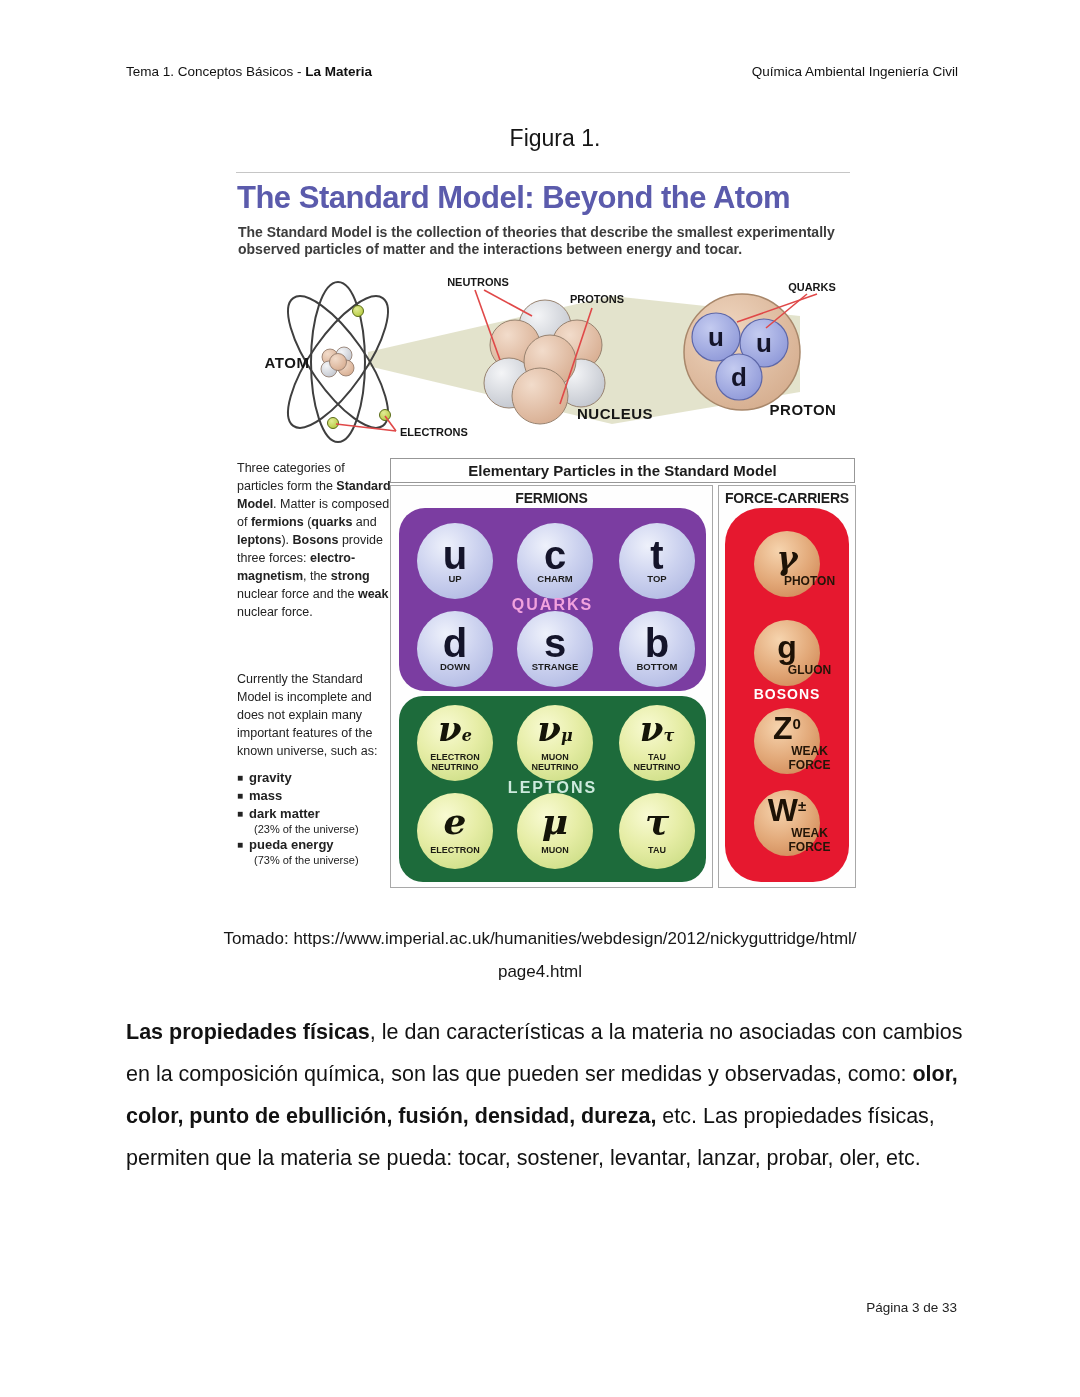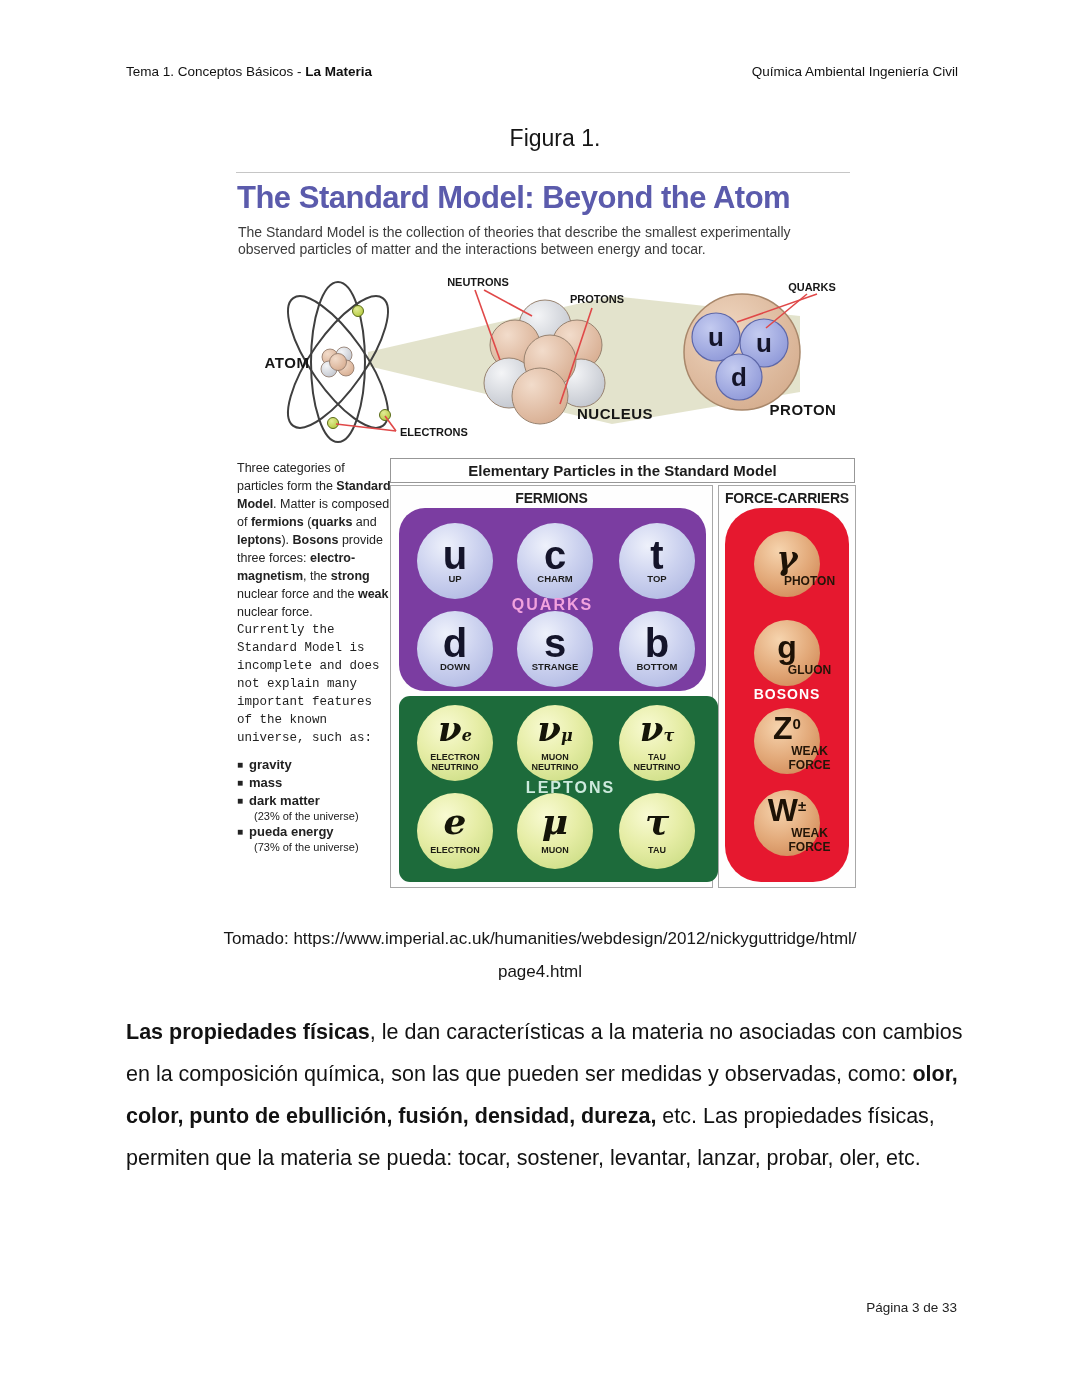--- a/index.html
+++ b/index.html
@@ -14,43 +14,43 @@
   .fig-caption{left:0;width:1080px;top:125px;text-align:center;font-size:23px;color:#161616;margin-left:15px;}
   .source{left:0;width:1080px;top:922px;text-align:center;font-size:17px;line-height:33px;color:#161616;}
   .body-par{left:126px;top:1011px;width:838px;font-size:21.5px;line-height:42px;color:#121212;}
   .page-num{right:123px;top:1300px;font-size:13.5px;color:#222;}
 
   
   .figure{left:232px;top:170px;width:623px;height:722px;background:#fff;}
   .topline{left:4px;top:2px;width:614px;height:1px;background:#c6c6c6;}
   .sm-title{left:5px;top:10px;width:616px;font-size:31px;font-weight:bold;color:#5b5bac;
             letter-spacing:-0.5px;white-space:nowrap;}
-  .sm-sub{left:6px;top:54px;font-size:14px;font-weight:normal;color:#3c3c3c;line-height:16.5px;}
+  .sm-sub{left:6px;top:54px;font-size:14px;font-weight:bold;color:#3c3c3c;line-height:16.5px;}
 
   
   .sidebar{left:5px;top:289px;width:156px;font-size:12.5px;line-height:18px;color:#222;}
   .sidebar p{margin:0;}
-  .sidebar .p2{font-family:Liberation Mono, monospace;}
+  .sidebar .p2{margin-top:49px;}
   .bullets{margin-top:9px;}
   .bullet{line-height:17px;}
   .bullet .mark{font-size:10px;margin-right:6px;position:relative;top:-1px;}
   .bullet .lbl{font-weight:bold;font-size:13px;}
   .bullet .note{font-size:11px;line-height:13px;margin-left:17px;}
 
   
   .tbl-title{left:158px;top:288px;width:463px;height:23px;border:1px solid #979797;
              text-align:center;font-weight:bold;font-size:15px;line-height:23px;color:#1c1c1c;}
   .panel{border:1px solid #a8a8a8;background:#fefefe;}
   .fermions-panel{left:158px;top:315px;width:321px;height:401px;}
   .force-panel{left:486px;top:315px;width:136px;height:401px;}
   .panel-hdr{width:100%;text-align:center;font-weight:bold;font-size:14px;color:#1c1c1c;
              position:absolute;top:4px;letter-spacing:-0.2px;}
 
   .pbox{border-radius:26px;background:#7b3da1;left:8px;top:22px;width:307px;height:183px;position:absolute;}
-  .gbox{border-radius:11px;background:#1d6b3b;left:8px;top:210px;width:307px;height:186px;position:absolute;padding-left:12px;}
+  .gbox{border-radius:24px;background:#1d6b3b;left:8px;top:210px;width:307px;height:186px;position:absolute;}
   .rbox{border-radius:36px;background:#e6182f;left:6px;top:22px;width:124px;height:374px;position:absolute;}
 
   .cell{position:absolute;border-radius:50%;display:flex;flex-direction:column;
         align-items:center;justify-content:center;text-align:center;}
   .qcell{width:76px;height:76px;
         background:radial-gradient(circle at 38% 30%, #eef1fb 0%, #ccd2ef 45%, #a7b0de 100%);}
   .lcell{width:76px;height:76px;
         background:radial-gradient(circle at 38% 30%, #f8fad2 0%, #e6eda6 45%, #c3d87a 100%);}
   .bcell{width:66px;height:66px;
         background:radial-gradient(circle at 38% 30%, #f6d4ae 0%, #e2a878 52%, #c97c4a 100%);}

